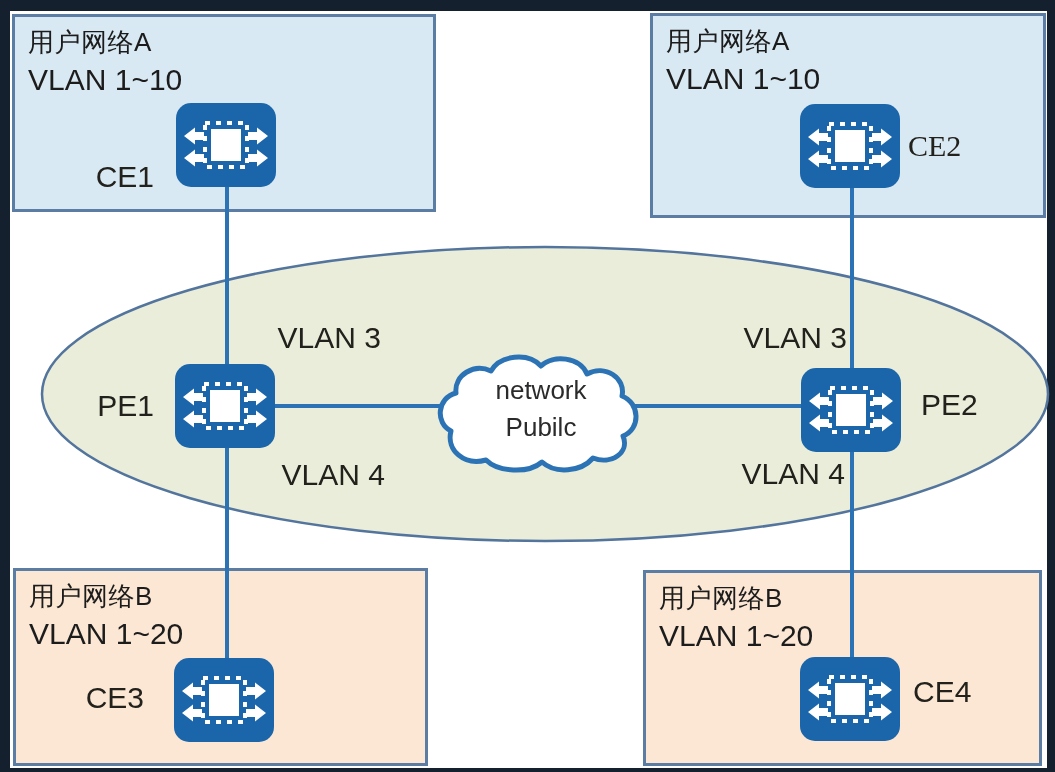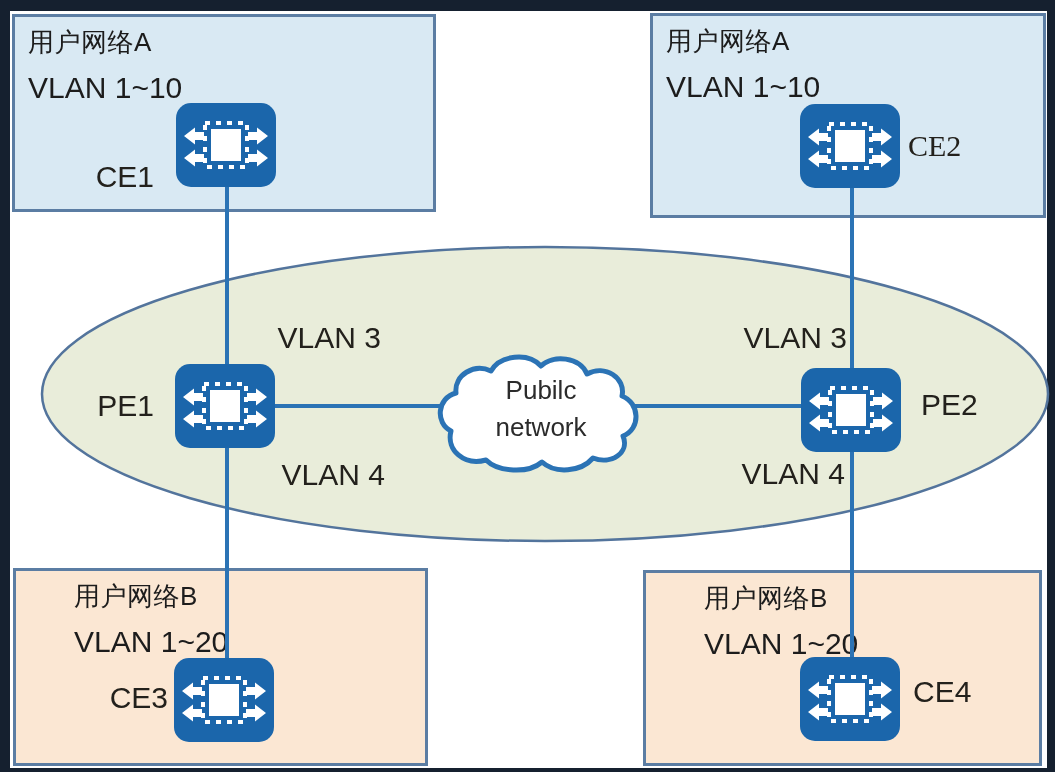--- a/index.html
+++ b/index.html
@@ -23,30 +23,30 @@
     height: 757px;
     background: #ffffff;
   }
   .net-box {
     position: absolute;
     box-sizing: border-box;
     border: 3px solid #5b7da3;
     z-index: 1;
   }
   .net-box.net-a { background: #d9e9f3; }
-  .net-box.net-b { background: #fbe7d3; padding-left: 45px; }
+  .net-box.net-b { background: #fbe7d3; }
   .box-title {
     margin: 8px 0 0 13px;
     font-size: 26px;
     line-height: 35px;
     color: #1c1c1c;
     letter-spacing: 0.5px;
   }
   .box-vlan {
-    margin: 9px 0 0 13px;
+    margin: 1px 0 0 13px;
     font-size: 30px;
     line-height: 38px;
     color: #1c1c1c;
   }
   svg.overlay {
     position: absolute;
     left: 0;
     top: 0;
     z-index: 2;
   }
@@ -132,27 +132,27 @@
     <use href="#switch-sym" x="176" y="103"></use>
     <use href="#switch-sym" x="800" y="104"></use>
     <use href="#switch-sym" x="175" y="364"></use>
     <use href="#switch-sym" x="801" y="368"></use>
     <use href="#switch-sym" x="174" y="658"></use>
     <use href="#switch-sym" x="800" y="657"></use>
   </svg>
 
   <div class="lbl right" style="left:90px;top:130px;width:64px;margin-top:32px;">CE1</div>
   <div class="lbl" style="left:908px;top:131px;font-family:Liberation Serif, serif;">CE2</div>
-  <div class="lbl right" style="left:104px;top:683px;width:64px;">CE3</div>
+  <div class="lbl right" style="left:80px;top:683px;width:64px;">CE3</div>
   <div class="lbl" style="left:913px;top:677px;">CE4</div>
   <div class="lbl right" style="left:94px;top:391px;width:60px;">PE1</div>
   <div class="lbl" style="left:921px;top:390px;">PE2</div>
 
   <div class="lbl center" style="left:253px;top:323px;width:128px;">VLAN 3</div>
   <div class="lbl center" style="left:257px;top:460px;width:128px;">VLAN 4</div>
   <div class="lbl center" style="left:719px;top:323px;width:128px;">VLAN 3</div>
   <div class="lbl center" style="left:717px;top:459px;width:128px;">VLAN 4</div>
 
   <div class="cloud-text">
+    <div>network</div>
     <div>Pubilc</div>
-    <div>network</div>
   </div>
 </div>
 
 </body></html>

